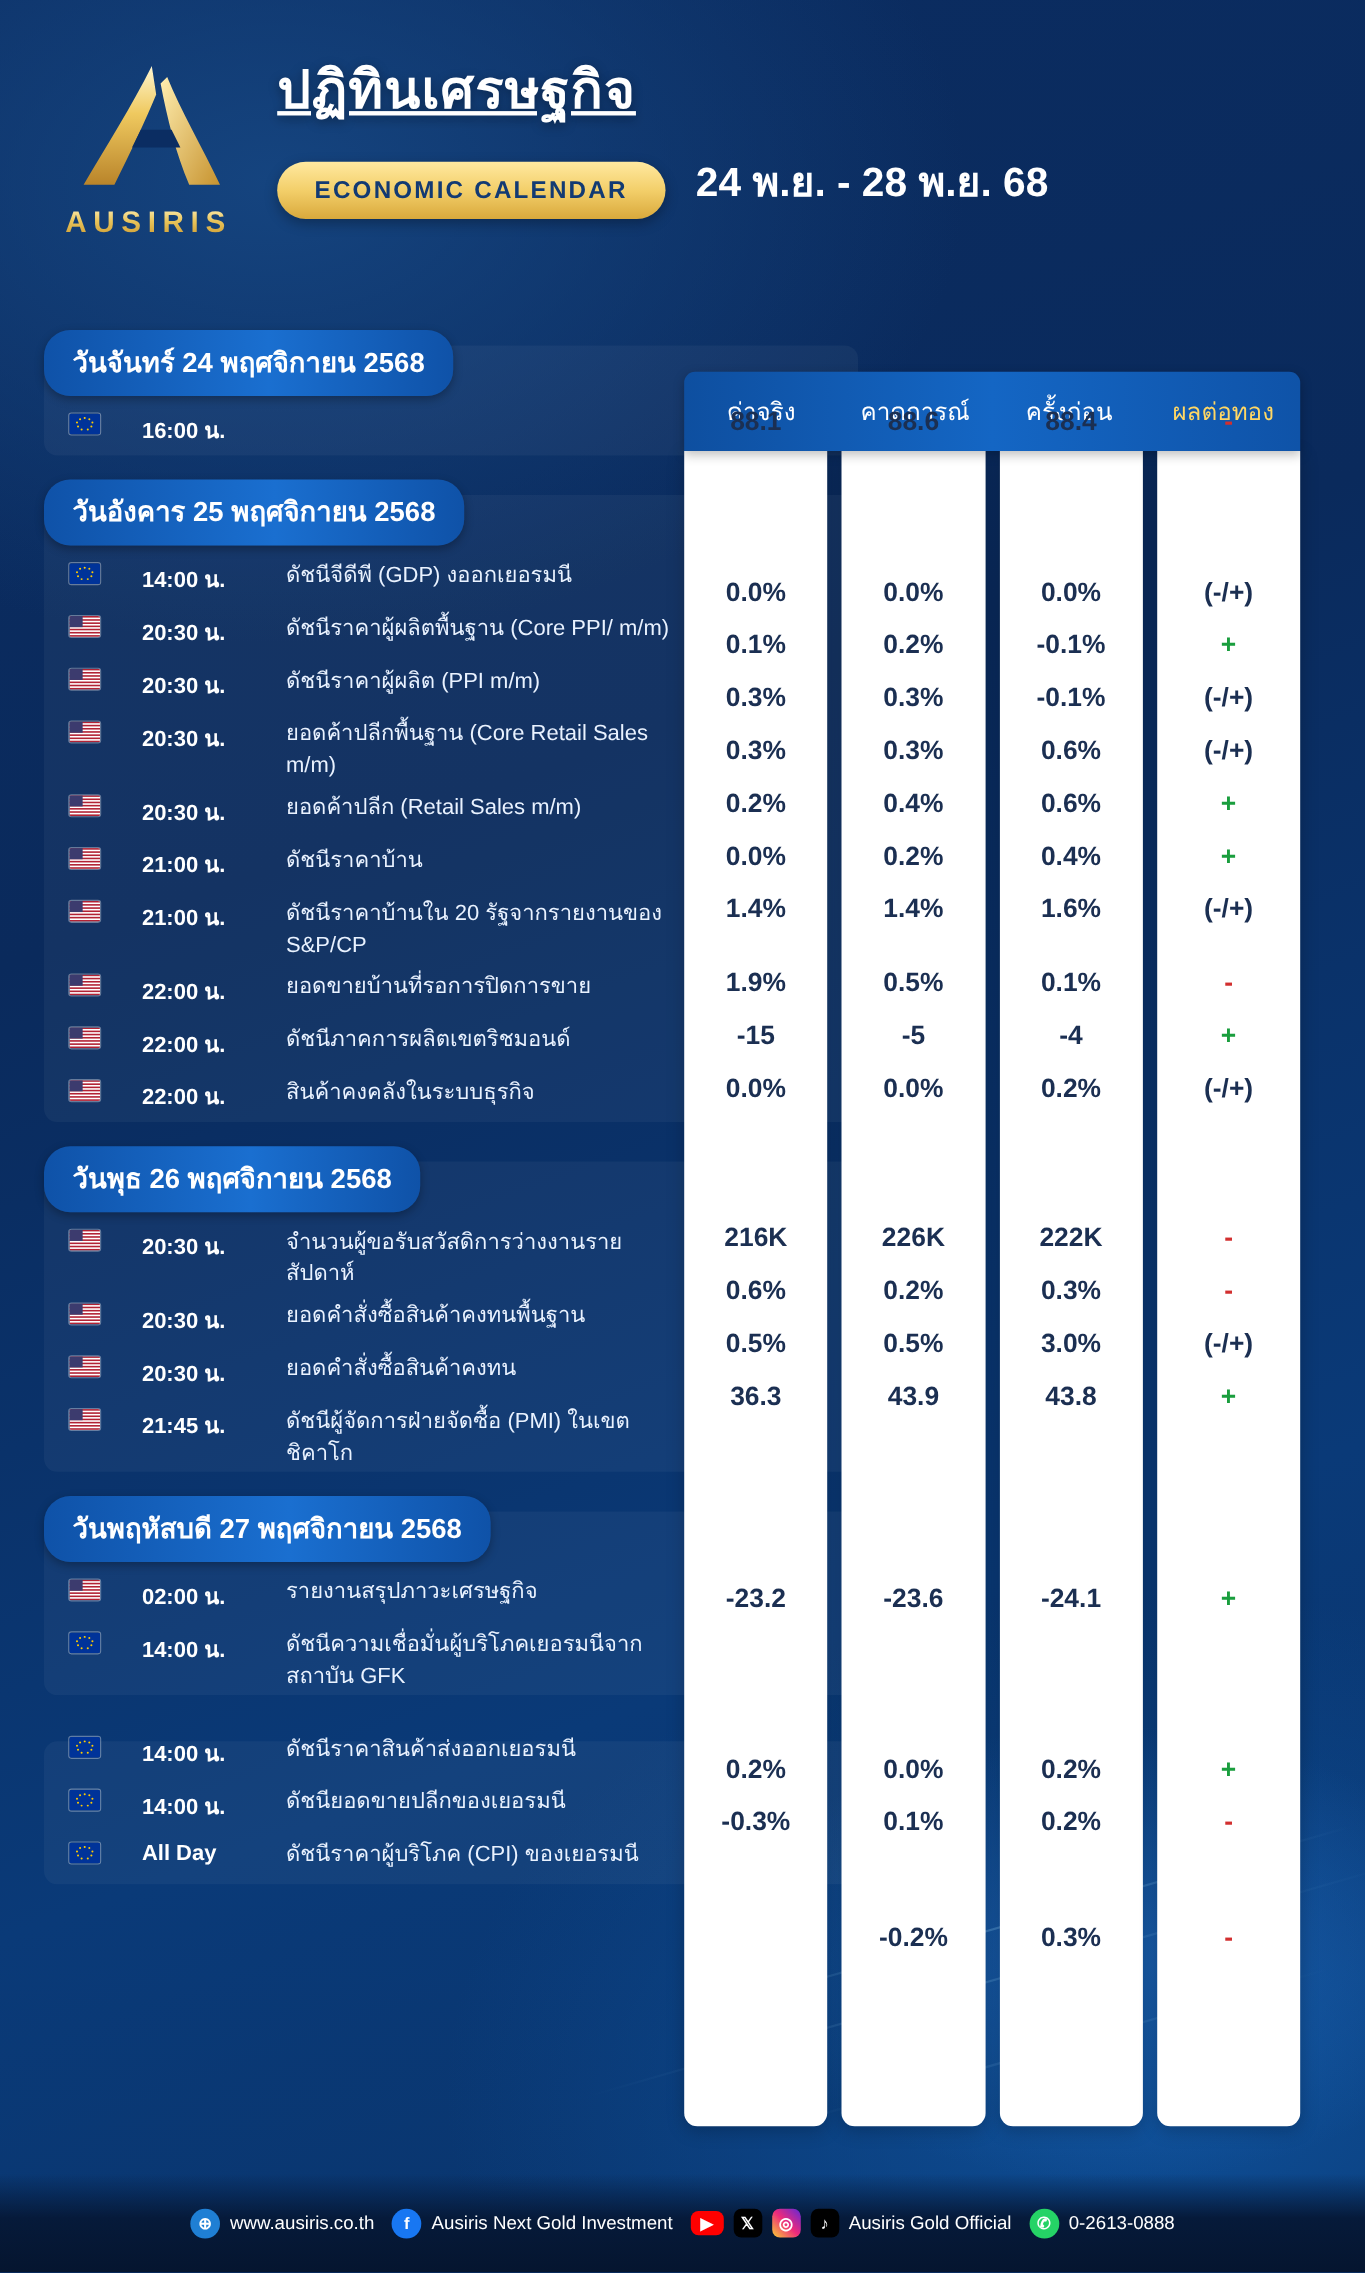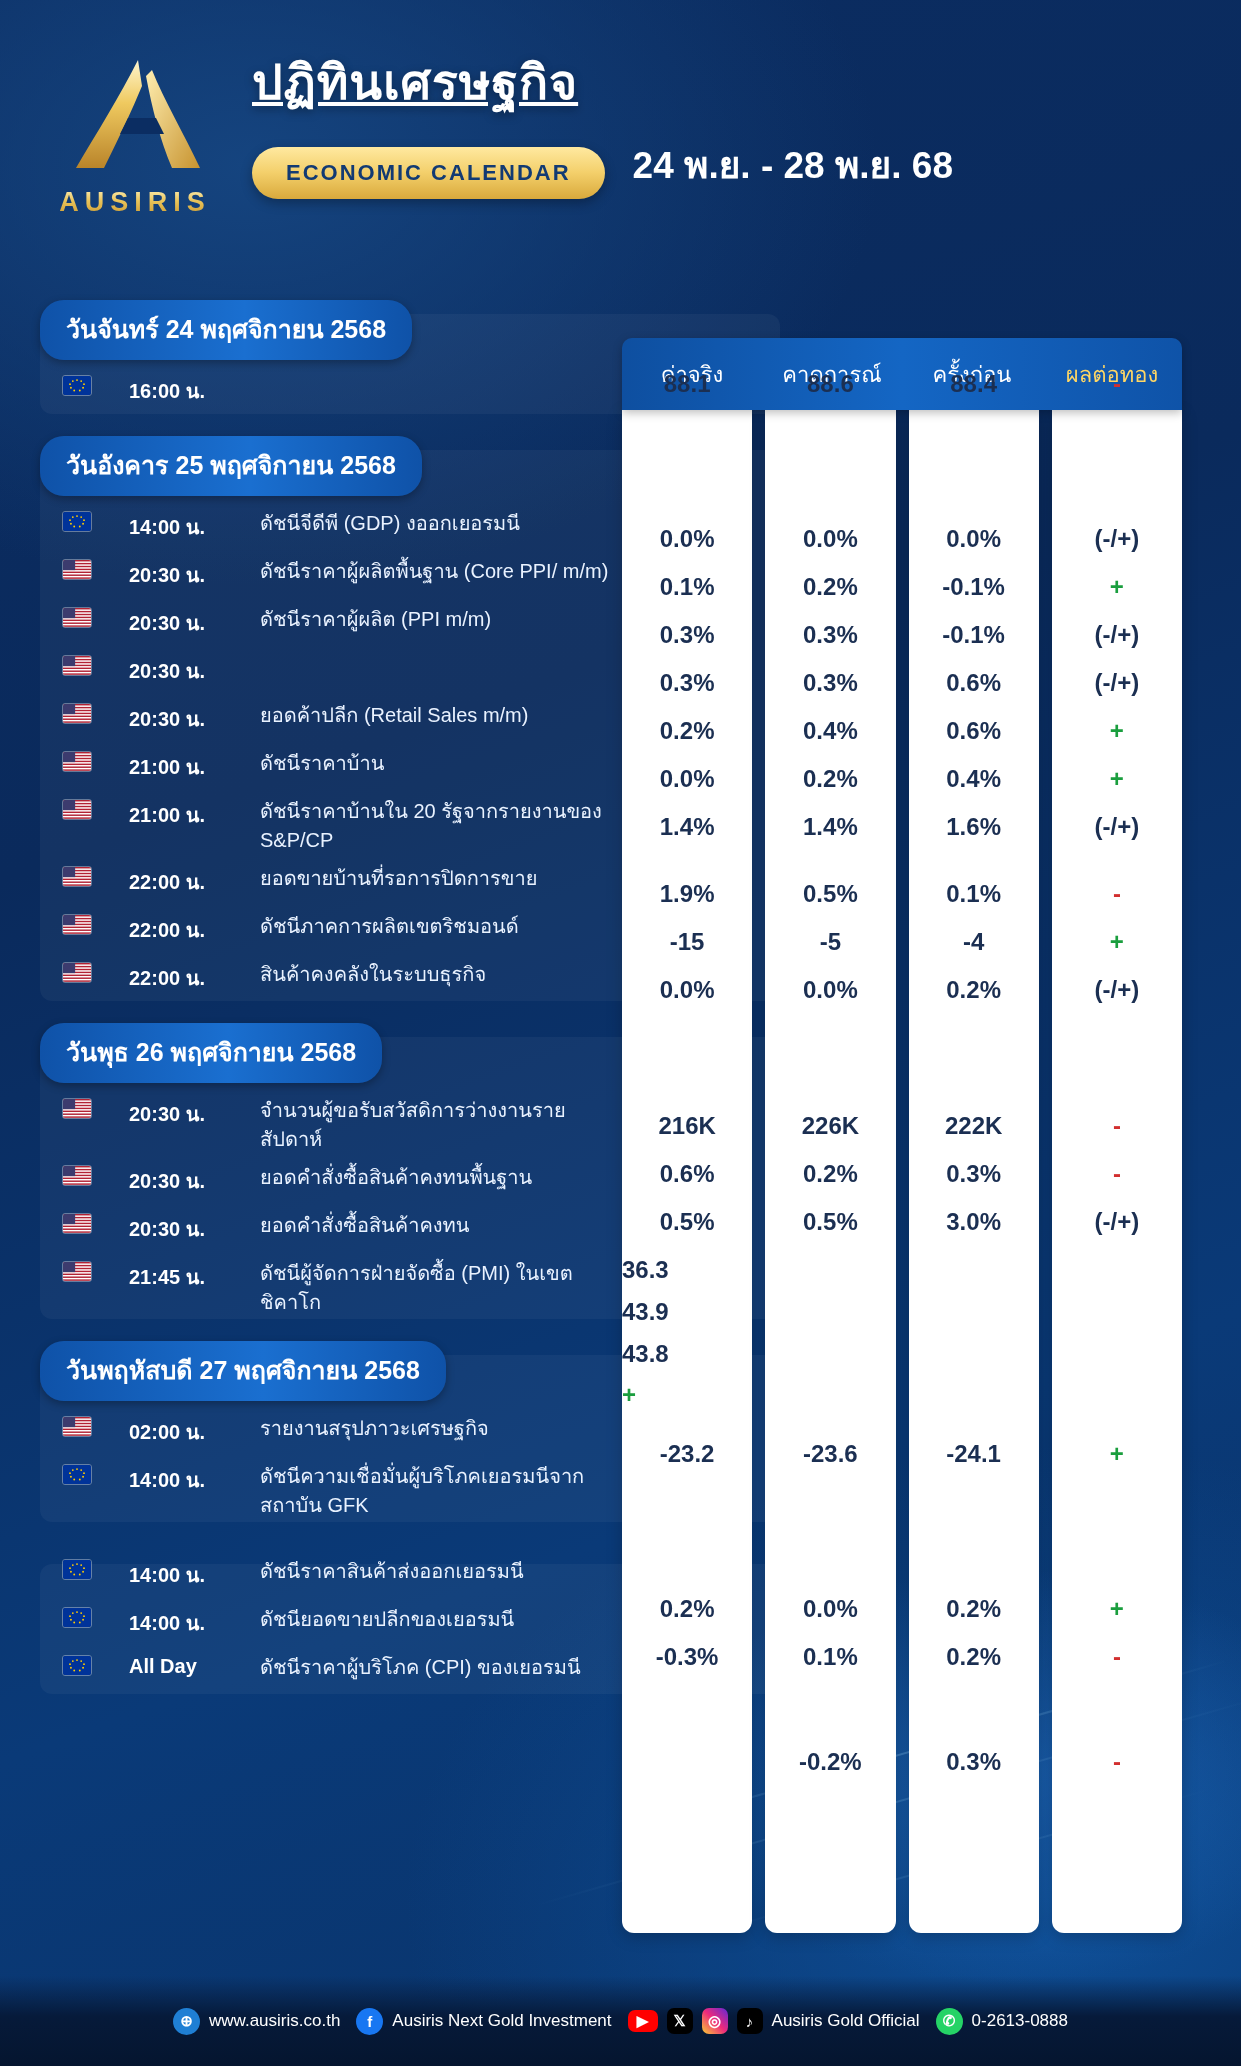--- a/index.html
+++ b/index.html
@@ -410,20 +410,21 @@
                     <rect y="6.4" width="30" height="1.6"></rect>
                     <rect y="9.6" width="30" height="1.6"></rect>
                     <rect y="12.8" width="30" height="1.6"></rect>
                     <rect y="16" width="30" height="1.6"></rect>
                     <rect y="19.2" width="30" height="1.6"></rect>
                   </g>
                   <rect width="13" height="11.2" fill="#3c3b6e"></rect>
                 </svg>
               </span>
               <span class="time">20:30 น.</span>
+              <span class="evt">ยอดค้าปลีกพื้นฐาน (Core Retail Sales m/m)</span>
             </div>
             <div class="row">
               <span class="flag">
                 <svg viewBox="0 0 30 21" preserveAspectRatio="none">
                   <rect width="30" height="21" fill="#ffffff"></rect>
                   <g fill="#b22234">
                     <rect y="0" width="30" height="1.6"></rect>
                     <rect y="3.2" width="30" height="1.6"></rect>
                     <rect y="6.4" width="30" height="1.6"></rect>
                     <rect y="9.6" width="30" height="1.6"></rect>
@@ -799,21 +800,21 @@
         <div class="vcell">0.2%</div>
         <div class="vcell">0.3%</div>
         <div class="vcell res-neg">-</div>
       </div>
       <div class="vrow" style="position: absolute; left: 0px; width: 100%; top: 798px;">
         <div class="vcell">0.5%</div>
         <div class="vcell">0.5%</div>
         <div class="vcell">3.0%</div>
         <div class="vcell res-mix">(-/+)</div>
       </div>
-      <div class="vrow" style="position: absolute; left: 0px; width: 100%; top: 846px; flex-direction: column;">
+      <div class="vrow" style="position: absolute; left: 0px; width: 100%; top: 846px;">
         <div class="vcell">36.3</div>
         <div class="vcell">43.9</div>
         <div class="vcell">43.8</div>
         <div class="vcell res-pos">+</div>
       </div>
       <div class="vrow" style="position: absolute; left: 0px; width: 100%; top: 982px;">
         <div class="vcell"></div>
         <div class="vcell"></div>
         <div class="vcell"></div>
         <div class="vcell res-mix"></div>

